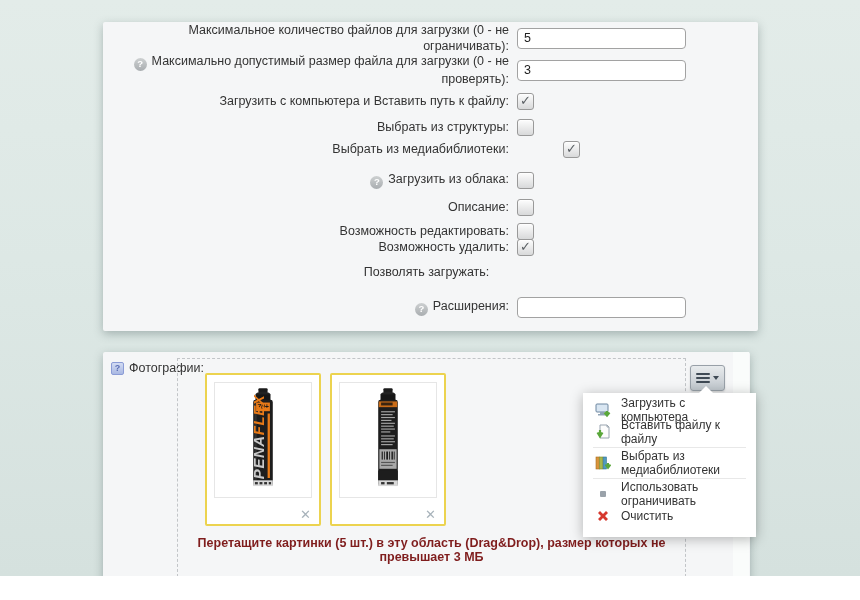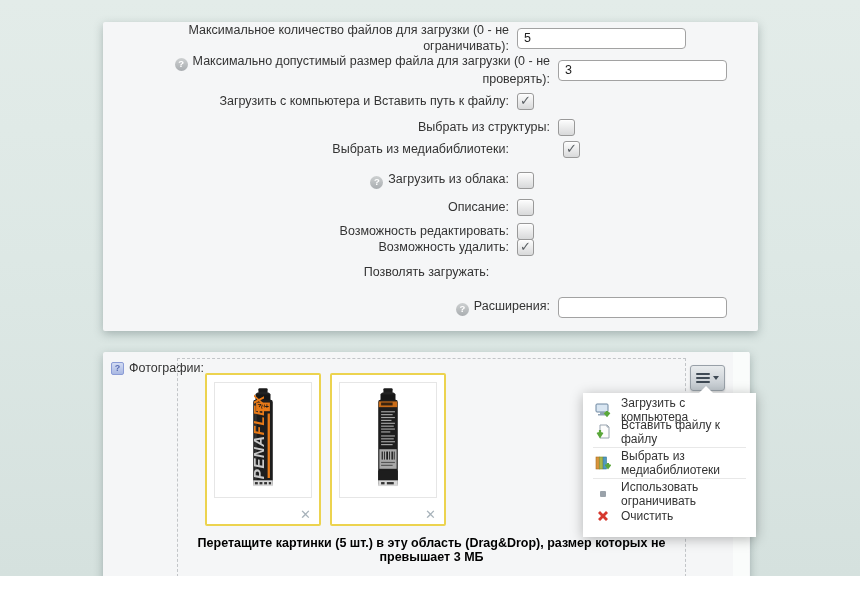--- a/index.html
+++ b/index.html
@@ -11,21 +11,21 @@
     box-shadow:0 3px 10px rgba(60,80,80,.35);}
   .panel-settings{left:103px;top:22px;width:655px;height:309px;}
   .panel-photos{left:103px;top:352px;width:647px;height:231px;}
 
   
   .form{position:absolute;inset:0;}
   .row{display:flex;align-items:center;}
   .row .lbl{flex:0 0 406px;text-align:right;font-size:12.5px;color:#333;margin-right:8px;line-height:16px;}
   .row .ctl{flex:1;display:flex;align-items:center;}
   .r-input{height:22px;}   .r-check{height:16px;}
-  .mt5{margin-top:5px;} .mt10{margin-top:10px;padding-left:41px;} .mt8{margin-top:8px;} .mt6{margin-top:6px;gap:46px;}
+  .mt5{margin-top:5px;} .mt10{margin-top:10px;} .mt8{margin-top:8px;} .mt6{margin-top:6px;gap:46px;}
   .mt15{margin-top:15px;} .mt11{margin-top:11px;} .mt7{} .mt9{margin-top:9px;flex-direction:column;} .mt12{margin-top:12px;}
 
   .txt-input{width:155px;height:19px;border:1px solid #a2a2a2;border-radius:4px;
     padding:0 6px;font-size:12.5px;color:#222;background:#fff;outline:none;
     font-family:"Liberation Sans",sans-serif;}
   .help-icon{display:inline-flex;align-items:center;justify-content:center;
     width:13px;height:13px;border-radius:50%;background:linear-gradient(#cdd0d1,#a9adb0);
     color:#fff;font-size:9.5px;font-weight:bold;margin-right:5px;vertical-align:-2px;}
   .checkbox{position:relative;width:15px;height:15px;border:1px solid #999;border-radius:3px;
     background:linear-gradient(#fdfdfd,#d8d9da);box-shadow:inset 0 1px 1px rgba(255,255,255,.8);
@@ -35,21 +35,21 @@
   .select{width:222px;height:22px;border:1px solid #a2a2a2;border-radius:4px;background:#fff;
     display:flex;align-items:center;font-size:12.5px;color:#222;padding:0 8px;box-sizing:border-box;justify-content:flex-start;cursor:pointer;}
 
   
   .photos-label{position:absolute;left:8px;top:9px;display:flex;align-items:center;font-size:12.5px;color:#333;}
   .q-square{display:inline-flex;align-items:center;justify-content:center;width:13px;height:13px;border-radius:2px;
     background:linear-gradient(#d3dcf3,#a9b8e2);border:1px solid #8b9cd6;color:#5a6eb4;
     font-size:9px;font-weight:bold;margin-right:5px;box-sizing:border-box;}
   .right-strip{position:absolute;left:630px;top:0;width:16px;height:100%;background:#fafcfb;}
   .dropzone{position:absolute;left:74px;top:6px;width:509px;height:219px;border:1px dashed #c2c5c8;box-sizing:border-box;}
-  .dz-text{position:absolute;left:0;right:0;bottom:12px;text-align:center;font-size:12.5px;font-weight:bold;color:#000000;}
+  .dz-text{position:absolute;left:0;right:0;bottom:12px;text-align:center;font-size:12.5px;font-weight:bold;color:#7f1d1d;}
 
   .thumb{position:absolute;top:14px;width:116px;height:153px;background:#fff;border:2px solid #ecd34f;border-radius:2px;box-sizing:border-box;}
   .thumb-1{left:27px;} .thumb-2{left:152px;}
   .thumb .img-area{position:absolute;left:7px;right:7px;top:7px;height:114px;background:#fff;border:1px solid #e6e6e6;
     display:flex;align-items:center;justify-content:center;overflow:hidden;}
   .thumb .remove{position:absolute;right:8px;bottom:3px;color:#a7b2ba;font-size:13px;font-weight:bold;cursor:pointer;line-height:1;}
 
   .menu-btn{position:absolute;left:587px;top:13px;width:35px;height:26px;border:1px solid #98a0a8;border-radius:3px;
     background:linear-gradient(#e8ebed,#bfc6cc);display:flex;align-items:center;justify-content:center;gap:3px;cursor:pointer;
     box-shadow:0 1px 2px rgba(0,0,0,.15);}

